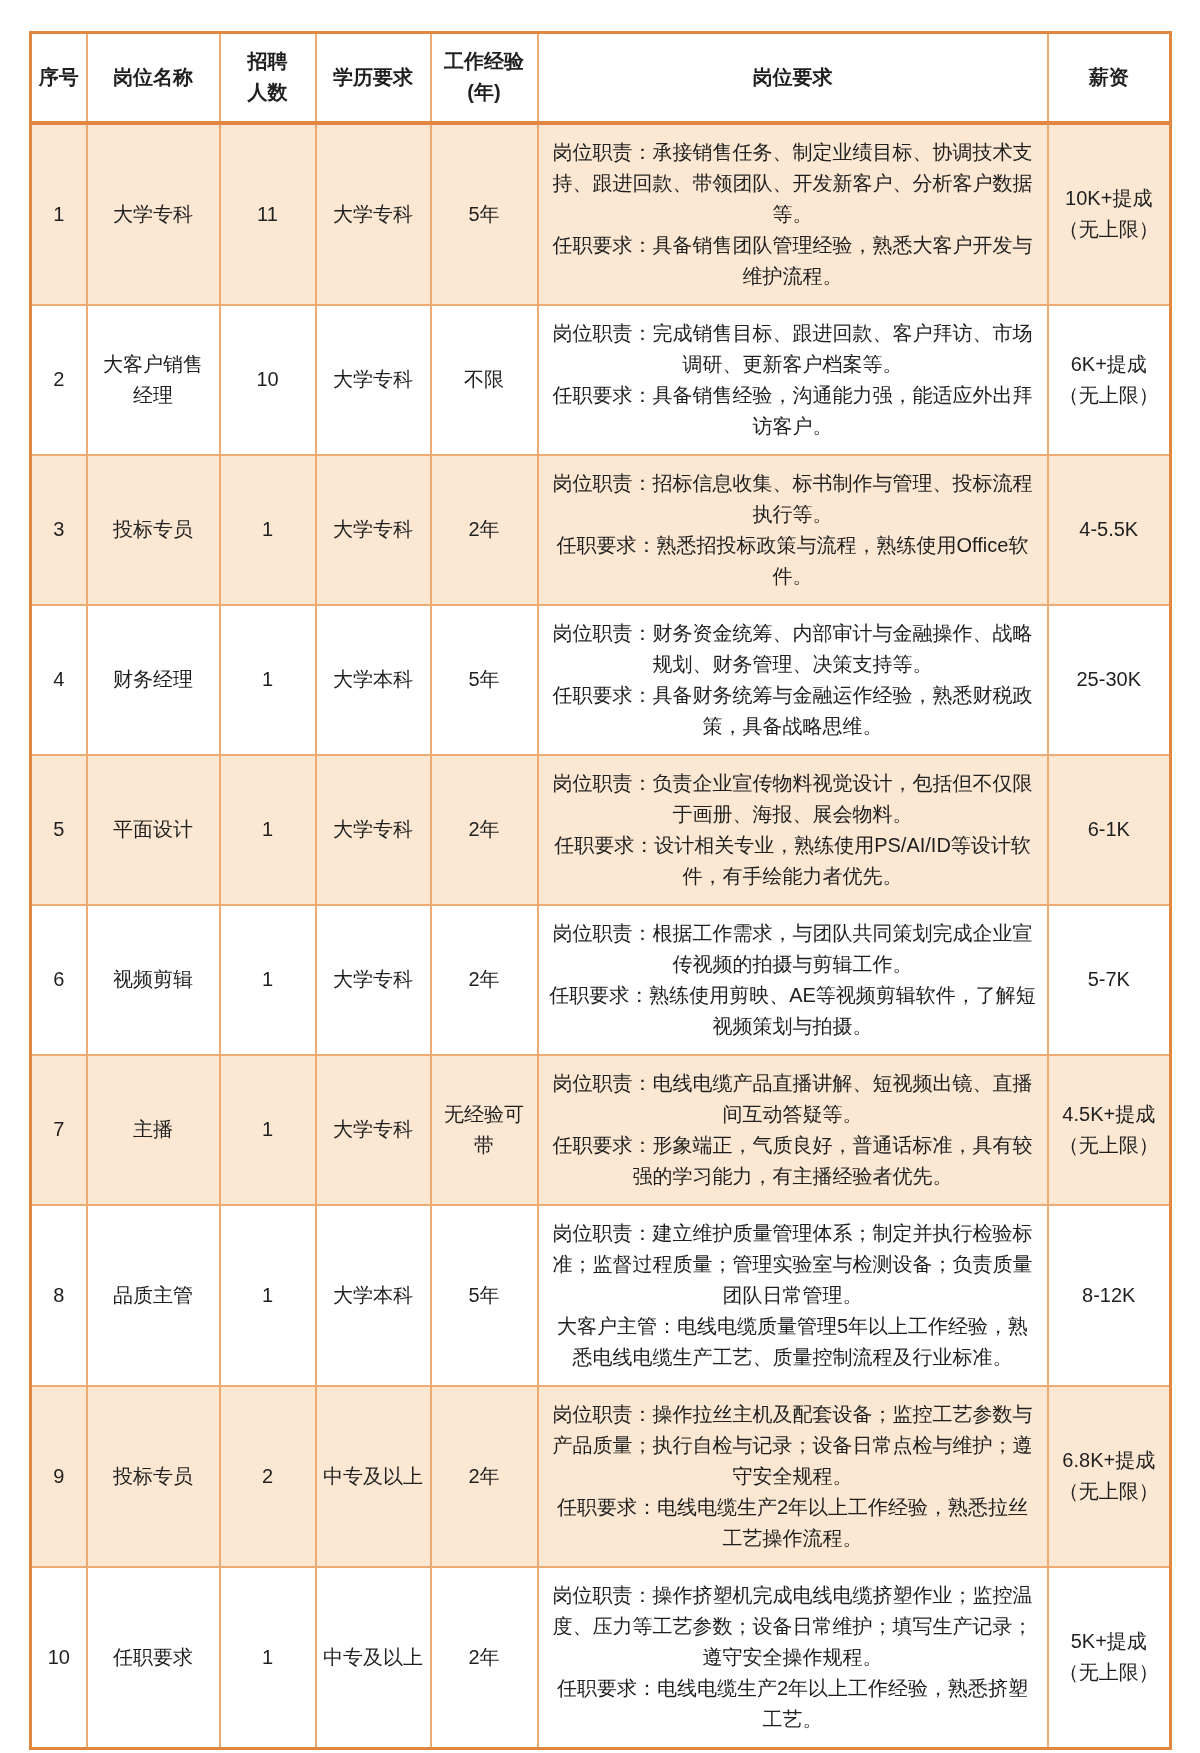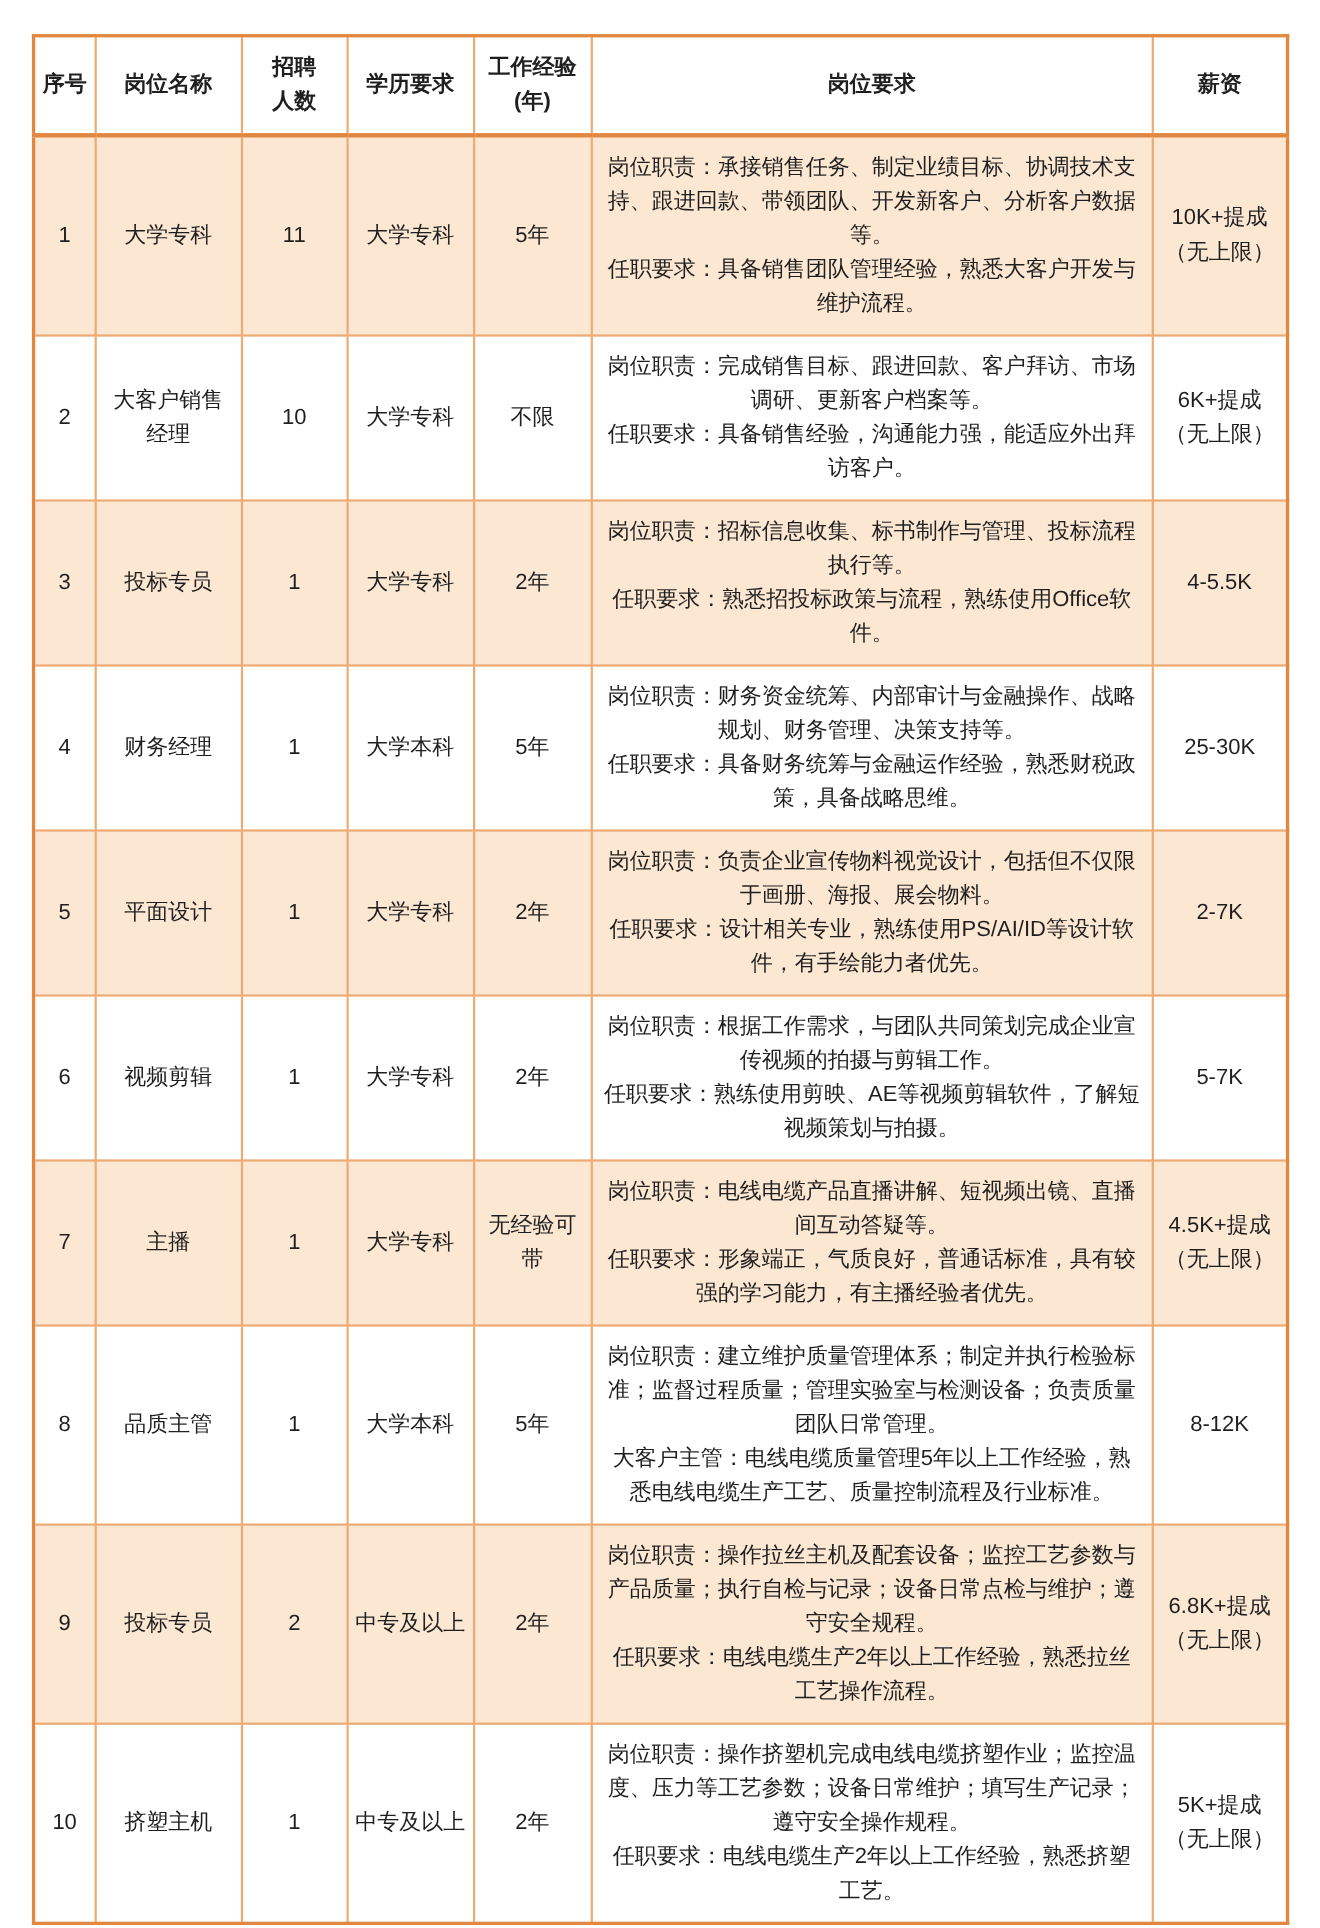--- a/index.html
+++ b/index.html
@@ -141,21 +141,21 @@
       <tr class="alt">
         <td>5</td>
         <td>平面设计</td>
         <td>1</td>
         <td>大学专科</td>
         <td>2年</td>
         <td class="c-req">
           <div>岗位职责：负责企业宣传物料视觉设计，包括但不仅限于画册、海报、展会物料。</div>
           <div>任职要求：设计相关专业，熟练使用PS/AI/ID等设计软件，有手绘能力者优先。</div>
         </td>
-        <td class="pre">2-7K</td>
+        <td class="pre">6-1K</td>
       </tr>
 
       <tr>
         <td>6</td>
         <td>视频剪辑</td>
         <td>1</td>
         <td>大学专科</td>
         <td>2年</td>
         <td class="c-req">
           <div>岗位职责：根据工作需求，与团队共同策划完成企业宣传视频的拍摄与剪辑工作。</div>
@@ -200,21 +200,21 @@
         <td class="c-req">
           <div>岗位职责：操作拉丝主机及配套设备；监控工艺参数与产品质量；执行自检与记录；设备日常点检与维护；遵守安全规程。</div>
           <div>任职要求：电线电缆生产2年以上工作经验，熟悉拉丝工艺操作流程。</div>
         </td>
         <td class="pre">6.8K+提成
 （无上限）</td>
       </tr>
 
       <tr>
         <td>10</td>
-        <td>挤塑主机</td>
+        <td>任职要求</td>
         <td>1</td>
         <td>中专及以上</td>
         <td>2年</td>
         <td class="c-req">
           <div>岗位职责：操作挤塑机完成电线电缆挤塑作业；监控温度、压力等工艺参数；设备日常维护；填写生产记录；遵守安全操作规程。</div>
           <div>任职要求：电线电缆生产2年以上工作经验，熟悉挤塑工艺。</div>
         </td>
         <td class="pre">5K+提成
 （无上限）</td>
       </tr>

